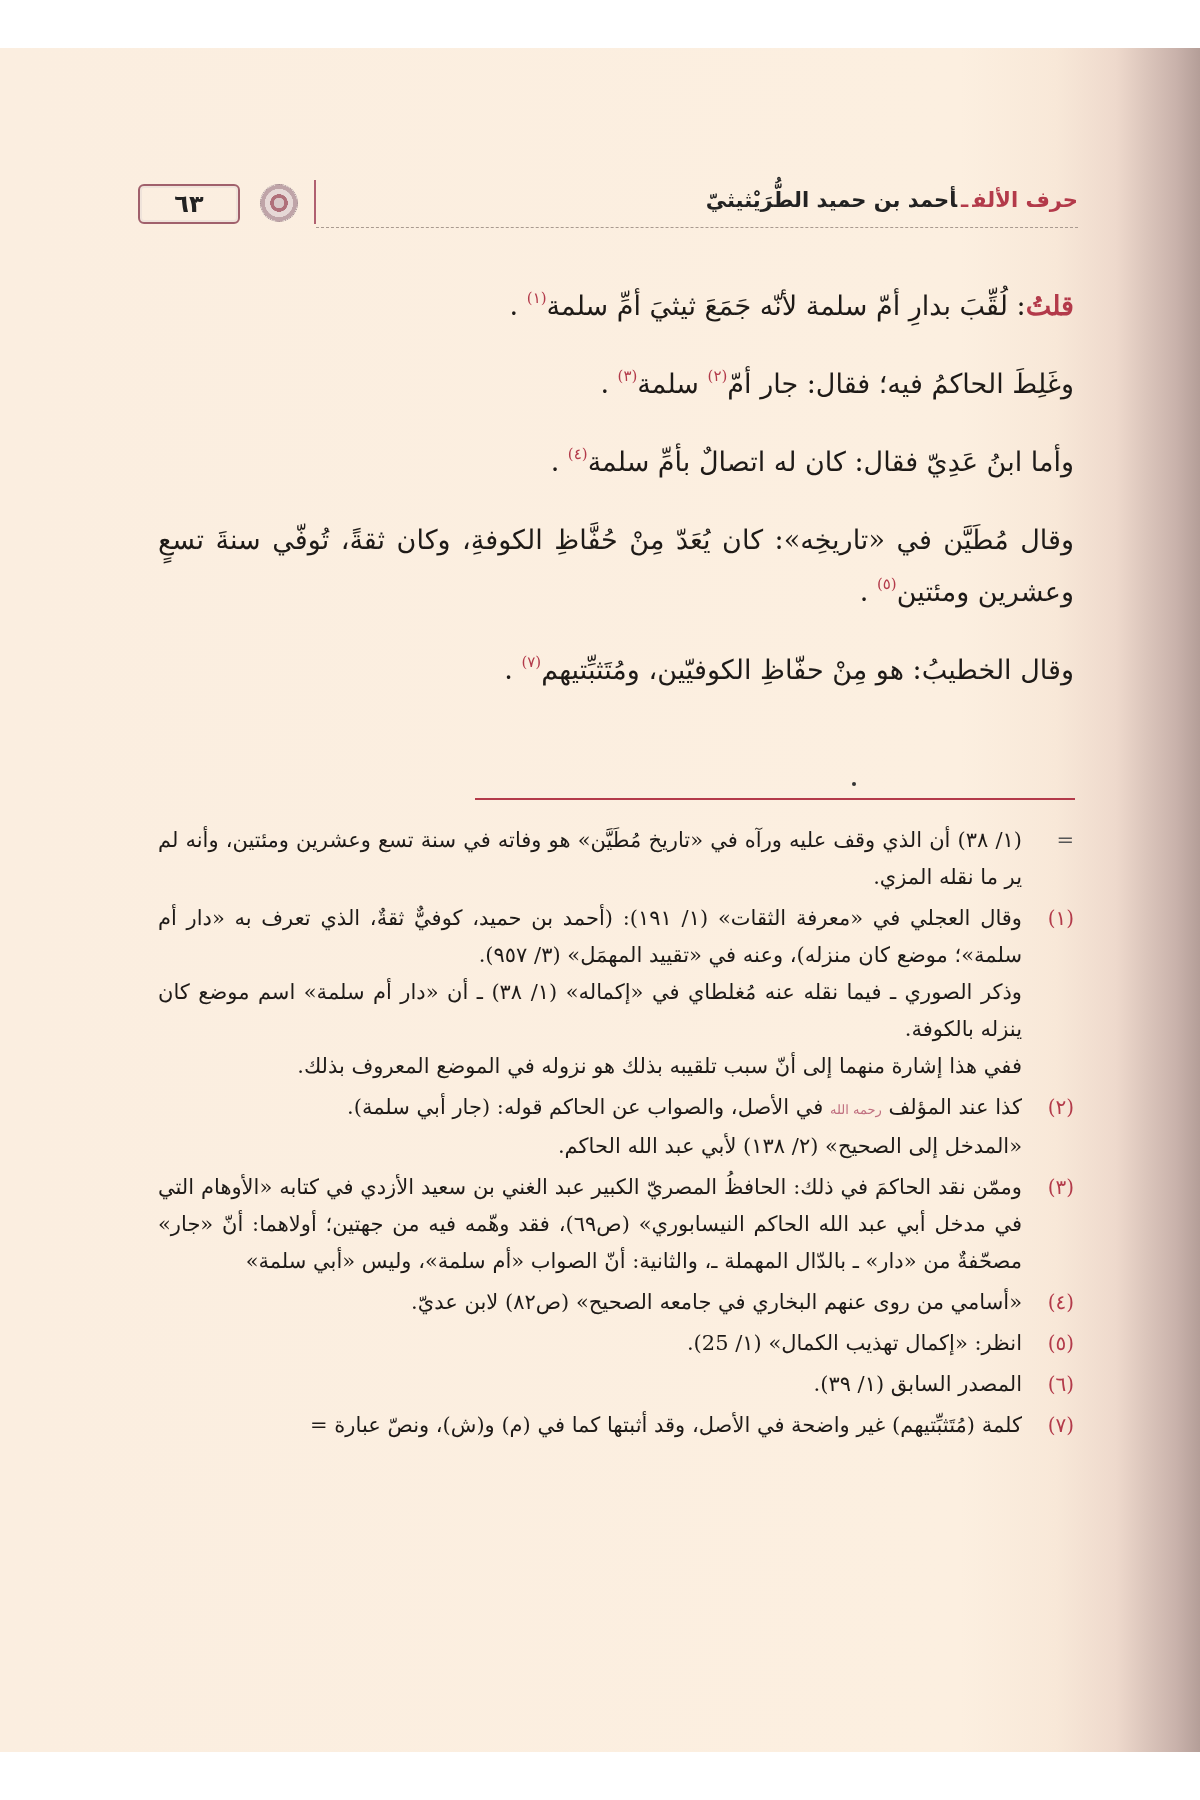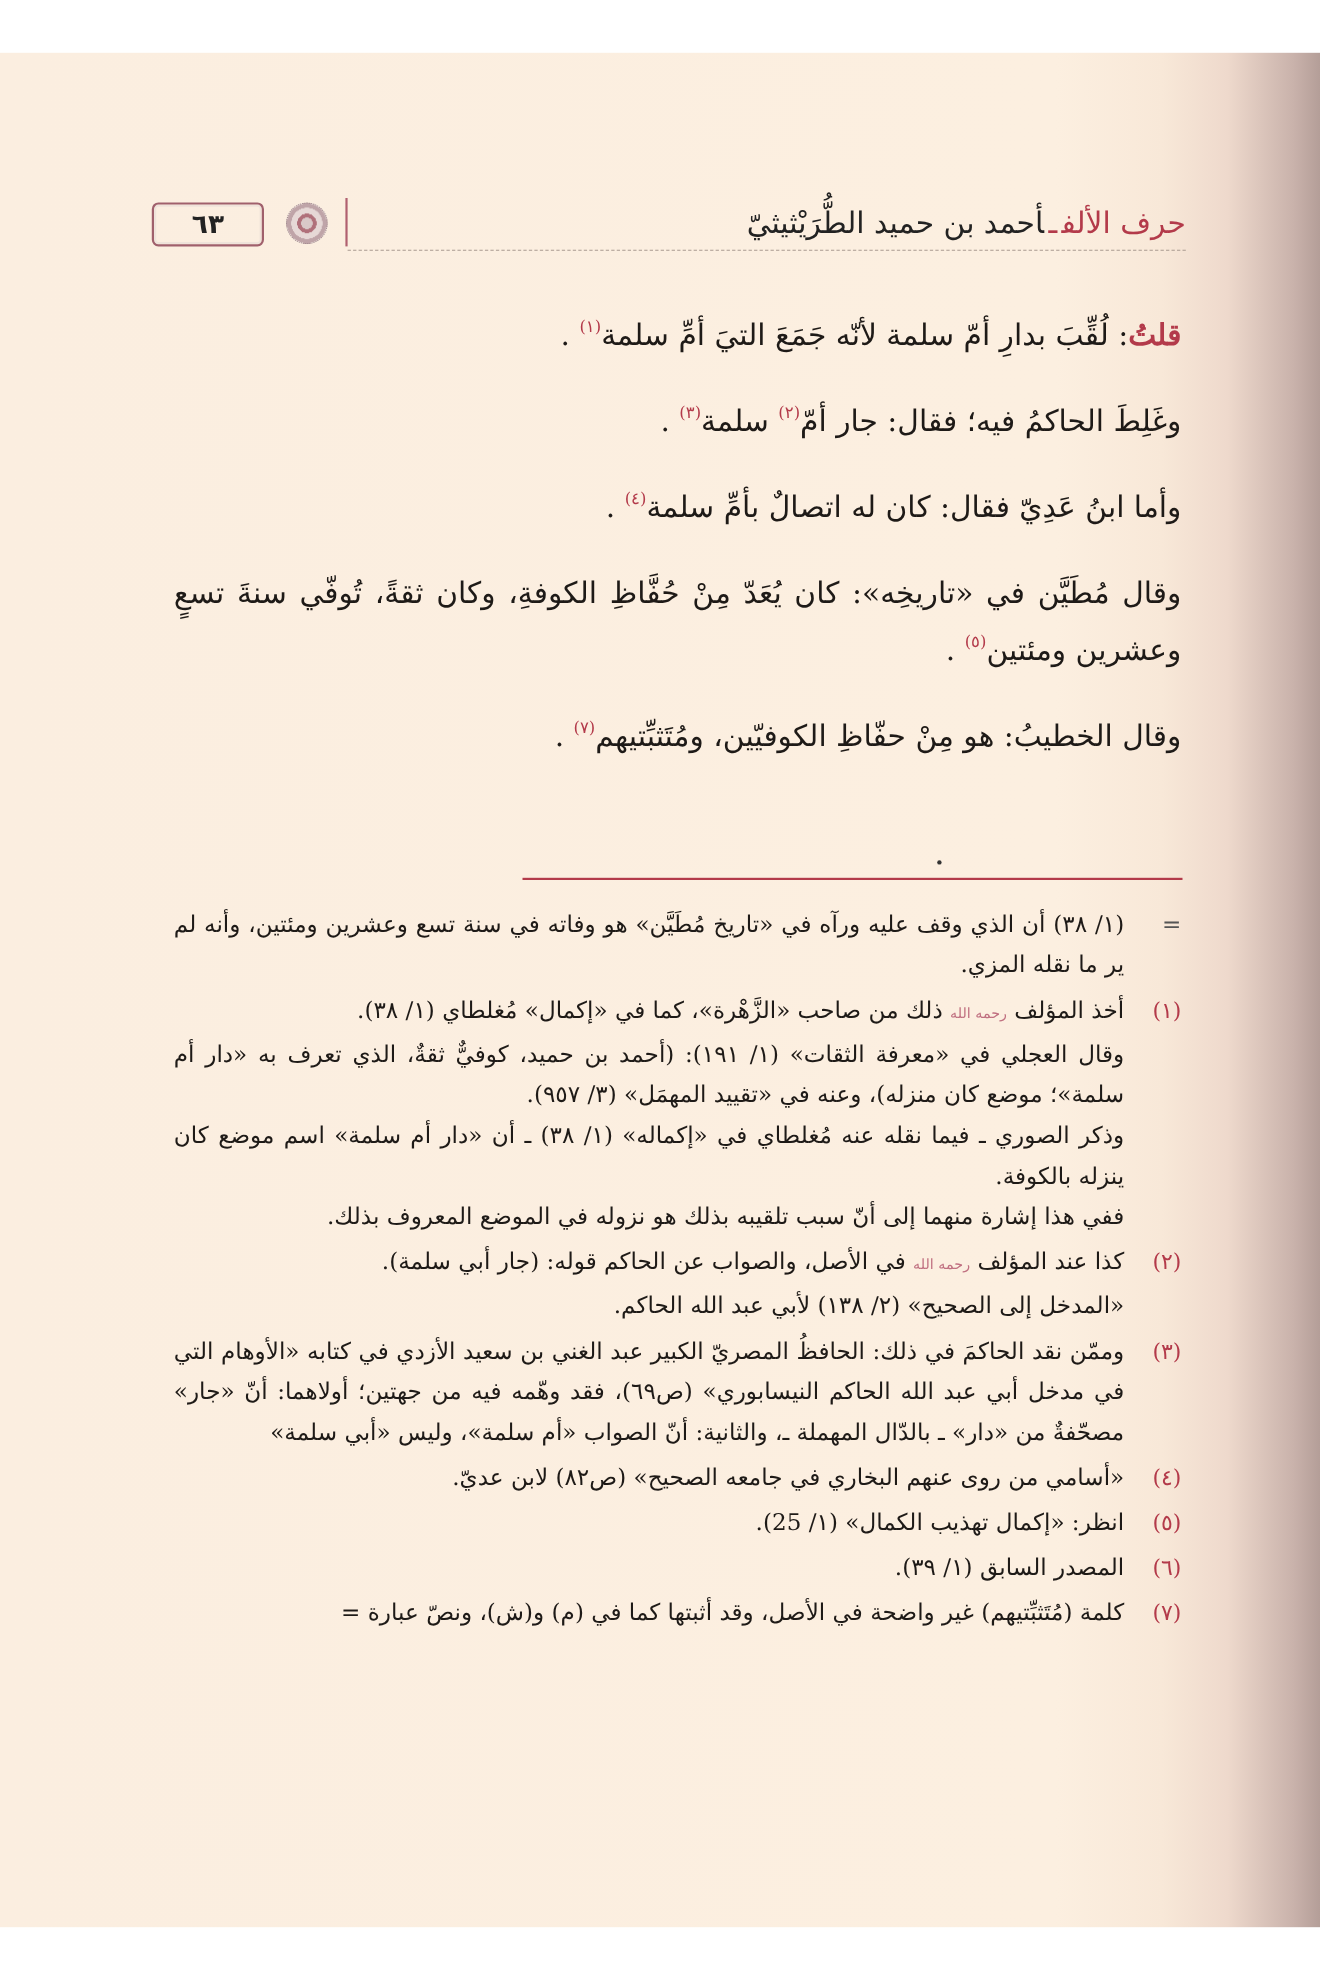--- a/index.html
+++ b/index.html
@@ -27,22 +27,22 @@
       top: 132px;
       left: 138px;
       width: 940px;
       height: 44px;
     }
     .header-title {
       position: absolute;
       right: 0;
       top: 8px;
       font-family: "DejaVu Sans", "Liberation Sans", sans-serif;
-      font-size: 27px;
-      font-weight: normal;
+      font-size: 21px;
+      font-weight: bold;
       white-space: nowrap;
       direction: rtl;
     }
     .header-title .section { color: #b33a4a; }
     .header-title .sep { color: #b33a4a; margin: 0 4px; }
     .header-title .name { color: #222; }
     .header-rule {
       position: absolute;
       right: 0;
       left: 178px;
@@ -169,21 +169,21 @@
       <span class="section">حرف الألف</span><span class="sep">ـ</span><span class="name">أحمد بن حميد الطُّرَيْثيثيّ</span>
     </div>
     <div class="header-rule"></div>
     <div class="header-vline"></div>
     <div class="medallion"></div>
     <div class="page-number-box">٦٣</div>
   </div>
 
   <div class="main">
     <p>
-      <span class="lead-word">قلتُ</span><span>: لُقِّبَ بدارِ أمّ سلمة لأنّه جَمَعَ التيَ أمِّ سلمة</span><sup class="fn">(١)</sup><span> .</span>
+      <span class="lead-word">قلتُ</span><span>: لُقِّبَ بدارِ أمّ سلمة لأنّه جَمَعَ ثيثيَ أمِّ سلمة</span><sup class="fn">(١)</sup><span> .</span>
     </p>
     <p>
       <span>وغَلِطَ الحاكمُ فيه؛ فقال: جار أمّ</span><sup class="fn">(٢)</sup><span> سلمة</span><sup class="fn">(٣)</sup><span> .</span>
     </p>
     <p>
       <span>وأما ابنُ عَدِيّ فقال: كان له اتصالٌ بأمِّ سلمة</span><sup class="fn">(٤)</sup><span> .</span>
     </p>
     <p>
       <span>وقال مُطَيَّن في «تاريخِه»: كان يُعَدّ مِنْ حُفَّاظِ الكوفةِ، وكان ثقةً، تُوفّي سنةَ تسعٍ وعشرين ومئتين</span><sup class="fn">(٥)</sup><span> .</span>
     </p>
@@ -199,21 +199,20 @@
     <div class="fn-item">
       <span class="fn-cont-mark">=</span>
       <div class="fn-body">
           <div>(١/ ٣٨) أن الذي وقف عليه ورآه في «تاريخ مُطَيَّن» هو وفاته في سنة تسع وعشرين ومئتين، وأنه لم ير ما نقله المزي.</div>
         </div>
     </div>
 
     <div class="fn-item">
       <span class="fn-num">(١)</span>
       <div class="fn-body">
-        <div>أخذ المؤلف <span class="honorific">رحمه الله</span> ذلك من صاحب «الزَّهْرة»، كما في «إكمال» مُغلطاي (١/ ٣٨).</div>
         <div>وقال العجلي في «معرفة الثقات» (١/ ١٩١): (أحمد بن حميد، كوفيٌّ ثقةٌ، الذي تعرف به «دار أم سلمة»؛ موضع كان منزله)، وعنه في «تقييد المهمَل» (٣/ ٩٥٧).</div>
         <div>وذكر الصوري ـ فيما نقله عنه مُغلطاي في «إكماله» (١/ ٣٨) ـ أن «دار أم سلمة» اسم موضع كان ينزله بالكوفة.</div>
         <div>ففي هذا إشارة منهما إلى أنّ سبب تلقيبه بذلك هو نزوله في الموضع المعروف بذلك.</div>
       </div>
     </div>
 
     <div class="fn-item">
       <span class="fn-num">(٢)</span>
       <div class="fn-body">
         <div>كذا عند المؤلف <span class="honorific">رحمه الله</span> في الأصل، والصواب عن الحاكم قوله: (جار أبي سلمة).</div>

